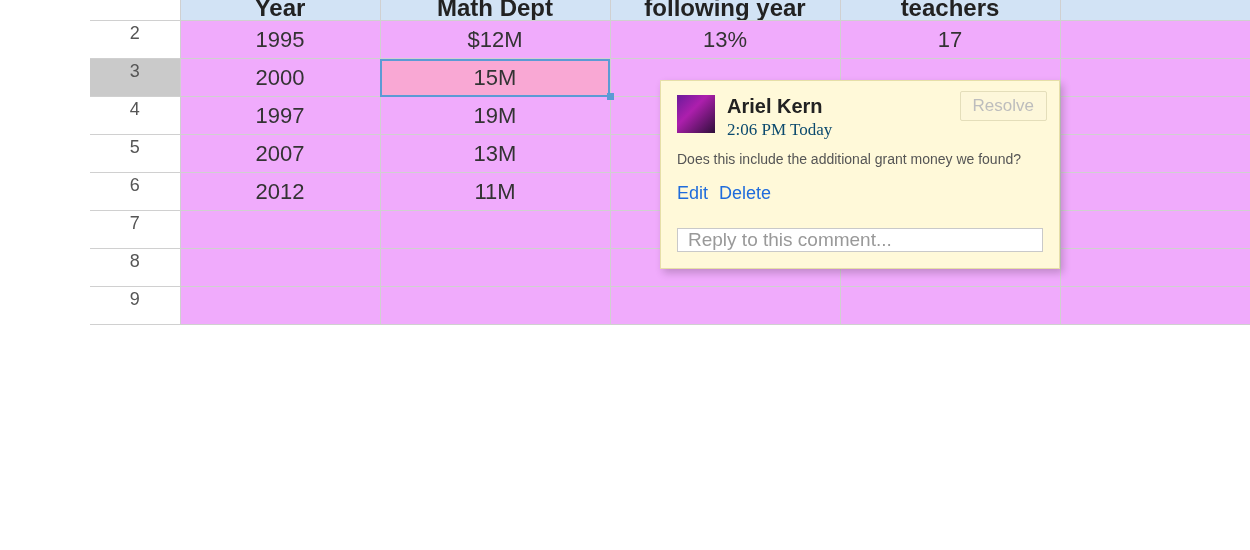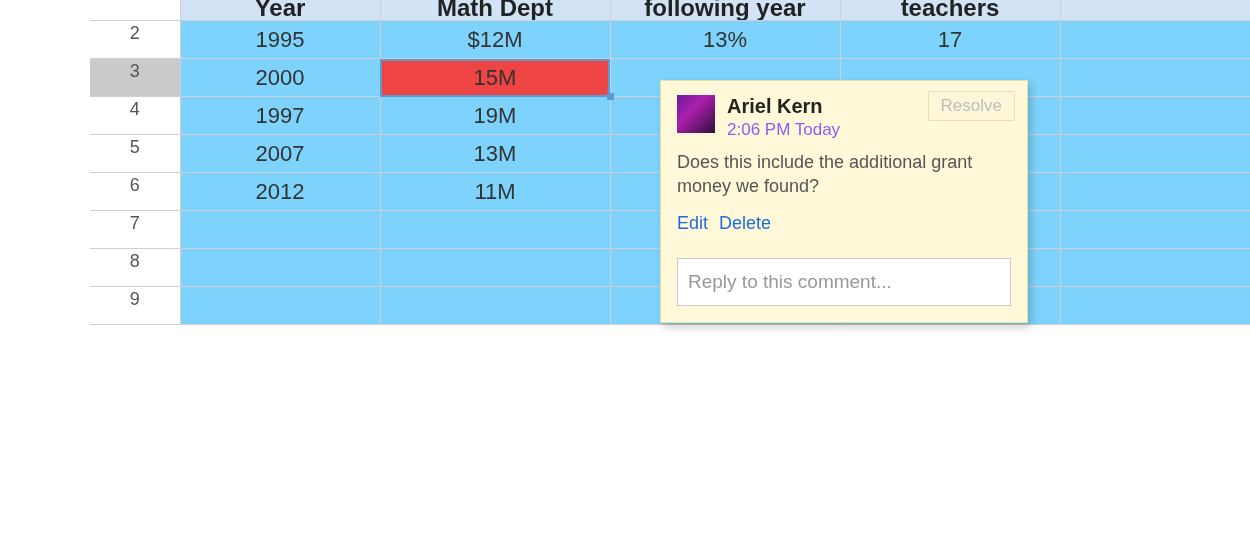--- a/index.html
+++ b/index.html
@@ -23,21 +23,21 @@
       background: #fff;
     }
     td {
       border: 1px solid #d0d0d0;
       height: 38px;
       padding: 0 8px;
       font-size: 22px;
       color: #333;
       text-align: center;
       vertical-align: middle;
-      background: #7dd3fc;
+      background: #f0abfc;
     }
     td.rownum {
       width: 90px;
       font-size: 18px;
       color: #555;
       text-align: center;
       background: #fff;
       border-left: none;
       vertical-align: top;
       padding-top: 2px;
@@ -57,41 +57,41 @@
     }
     tr.header td.rownum {
       background: #fff;
     }
     .col-year { width: 200px; }
     .col-math { width: 230px; }
     .col-following { width: 230px; }
     .col-teachers { width: 220px; }
     .col-tail { width: 190px; border-right: none; }
     td.selected-cell {
-      background: #ef4444;
+      background: #f9a8d4;
       outline: 2px solid #5b9bd5;
       outline-offset: -2px;
       position: relative;
       margin-left: 11px;
     }
     td.selected-cell::after {
       content: "";
       position: absolute;
       right: -4px;
       bottom: -4px;
       width: 7px;
       height: 7px;
       background: #5b9bd5;
     }
 
     .comment-box {
       position: absolute;
       top: 80px;
       left: 660px;
-      width: 368px;
+      width: 400px;
       background: #fff9d9;
       border: 1px solid #e6dfa8;
       padding: 14px 16px 16px 16px;
       box-shadow: 3px 4px 8px rgba(0,0,0,0.2);
       font-size: 18px;
     }
     .comment-header {
       display: flex;
       align-items: flex-start;
       position: relative;
@@ -106,55 +106,56 @@
     .commenter-info {
       flex: 1;
     }
     .commenter-name {
       font-weight: bold;
       font-size: 20px;
       color: #222;
     }
     .comment-time {
       font-size: 17px;
-      color: #8b5cf6;
+      color: #0c4a6e;
       margin-top: 2px;
+      font-family: Liberation Serif, serif;
     }
     .resolve-btn {
       position: absolute;
       top: -4px;
       right: -4px;
       padding: 4px 12px;
       font-size: 17px;
       color: #bdbdbd;
       background: #fdf7da;
       border: 1px solid #e4deba;
       border-radius: 2px;
       cursor: pointer;
     }
     .comment-body {
       margin-top: 10px;
-      font-size: 18px;
+      font-size: 14px;
       color: #555;
       line-height: 1.35;
     }
     .comment-actions {
       margin-top: 14px;
     }
     .comment-actions a {
       font-size: 18px;
       color: #1f6cdc;
       text-decoration: none;
       margin-right: 6px;
       cursor: pointer;
     }
     .reply-input {
       margin-top: 24px;
       width: 100%;
-      padding: 12px 10px;
+      padding: 0 10px;
       font-size: 19px;
       color: #999;
       border: 1px solid #c9c9c9;
       background: #fff;
       font-family: Arial, sans-serif;
     }
     .reply-input::placeholder { color: #999; }
 
     
     tr.header td { overflow: hidden; }

